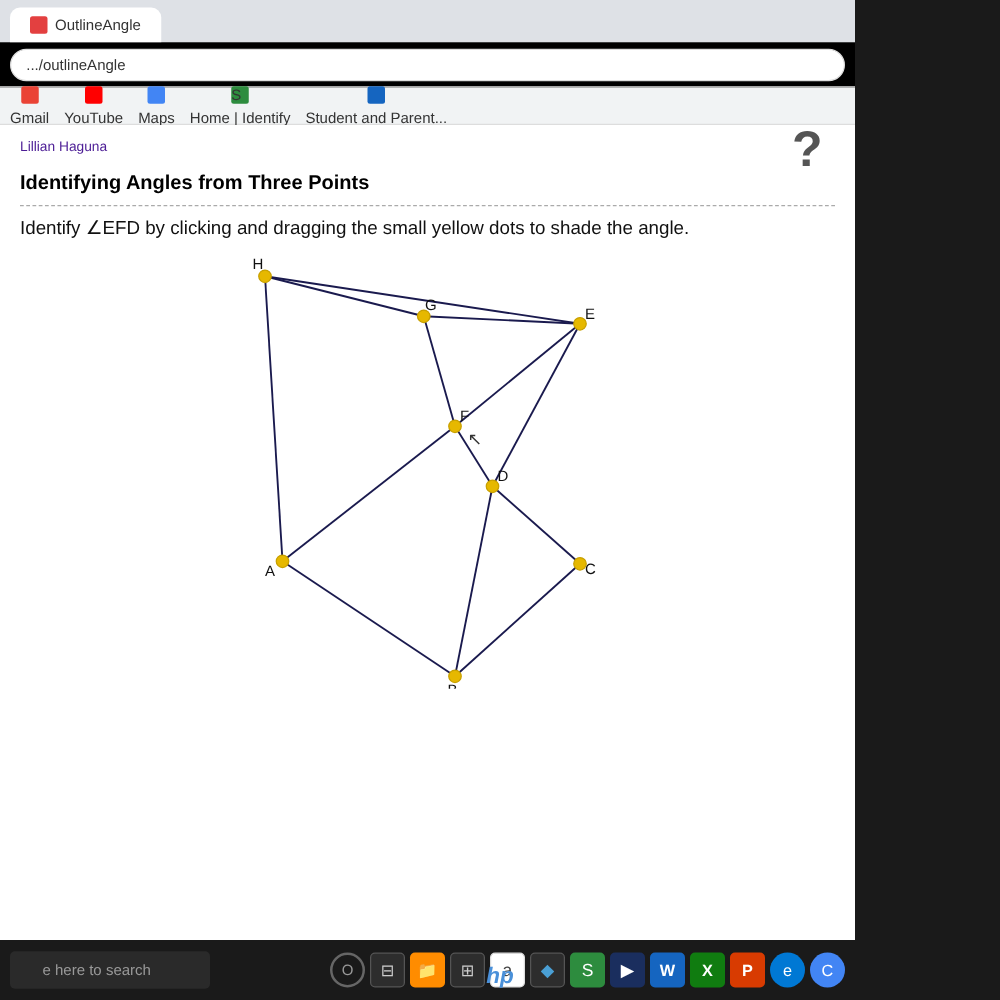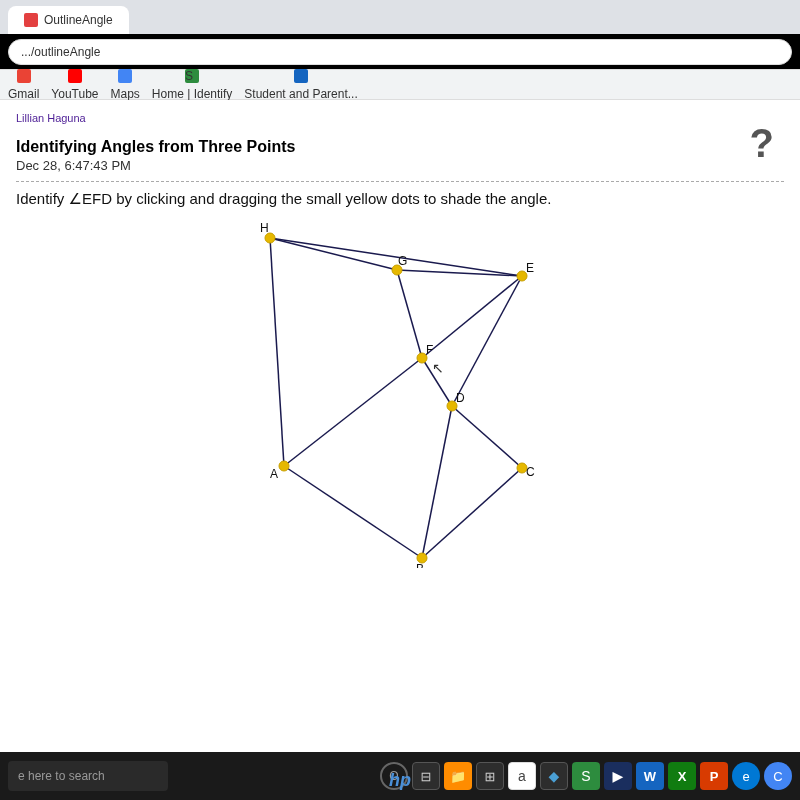--- a/index.html
+++ b/index.html
@@ -6,21 +6,21 @@
     body {
       width: 800px;
       height: 800px;
       overflow: hidden;
       background: #1a1a1a;
       font-family: Arial, sans-serif;
     }
 
     
     .browser-wrapper {
-      width: 800px;
+      width: 684px;
       height: 800px;
       display: flex;
       flex-direction: column;
     }
 
     .tab-bar {
       background: #dee1e6;
       height: 34px;
       display: flex;
       align-items: flex-end;
@@ -166,21 +166,21 @@
       height: 48px;
       display: flex;
       align-items: center;
       padding: 0 8px;
       gap: 6px;
     }
 
     .search-bar {
       background: #2a2a2a;
       border-radius: 4px;
-      padding: 4px 10px;
+      padding: 4px 26px;
       font-size: 12px;
       color: #999;
       flex: 0 0 160px;
       height: 30px;
       display: flex;
       align-items: center;
     }
 
     .taskbar-icons {
       display: flex;
@@ -289,21 +289,20 @@
     <div class="bookmark-item">
       <span class="bm-icon schoology2-icon"></span>
       <span>Student and Parent...</span>
     </div>
   </div>
 
   <div class="page-content">
     <div style="position:relative;">
       <div class="student-name">Lillian Haguna</div>
       <div class="activity-title">Identifying Angles from Three Points</div>
-      <div class="timestamp">Dec 28, 6:47:43 PM</div>
       <div class="help-icon">?</div>
     </div>
     <hr class="divider">
     <div class="instruction">Identify ∠EFD by clicking and dragging the small yellow dots to shade the angle.</div>
 
     <div class="diagram-area">
       <svg class="diagram-svg" width="360" height="360" viewBox="0 0 360 360">
 
         <line class="geom-line" x1="50" y1="30" x2="302" y2="68"></line>
         <line class="geom-line" x1="50" y1="30" x2="177" y2="62"></line>

